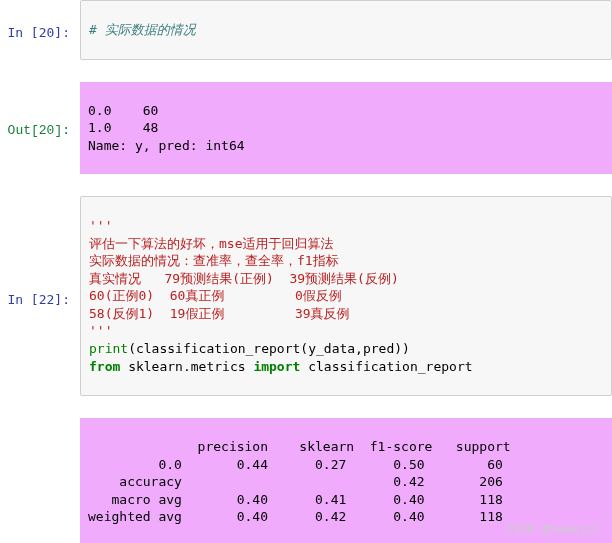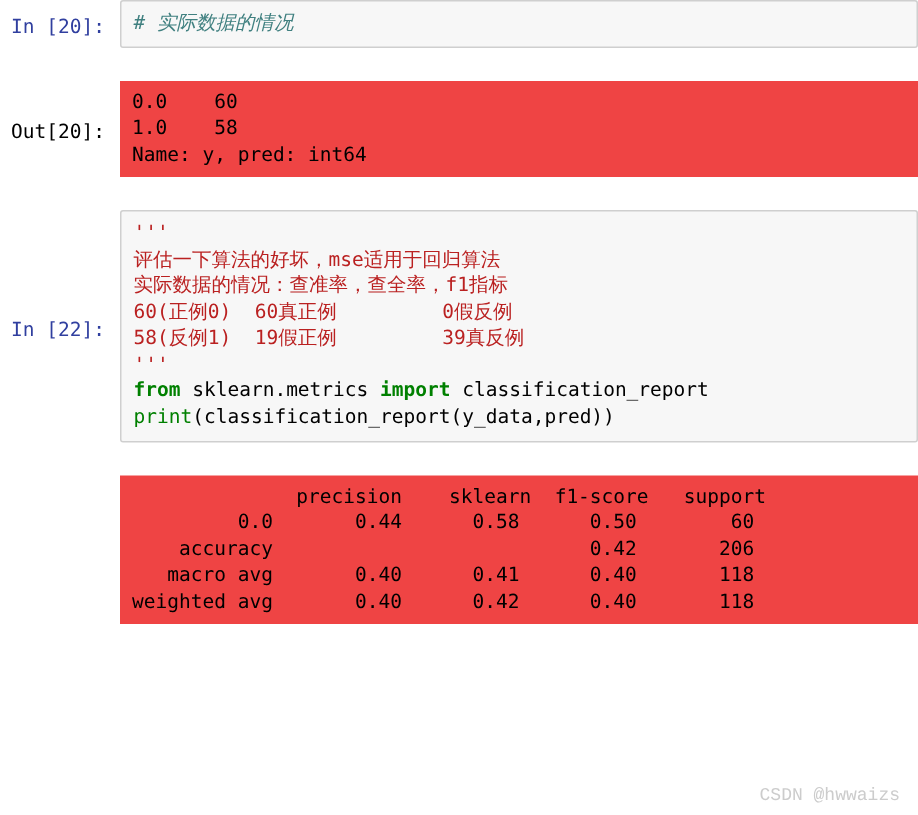--- a/index.html
+++ b/index.html
@@ -15,32 +15,32 @@
     .cell { display: flex; margin-bottom: 22px; align-items: center; }
     .prompt {
       width: 80px;
       text-align: right;
       padding-right: 10px;
       padding-top: 6px;
       font-family: monospace;
       flex-shrink: 0;
     }
     .prompt-in { color: #303F9F; }
-    .prompt-out { color: #000000; }
+    .prompt-out { color: #15803d; font-family: Liberation Mono, monospace; }
     .cell-content {
       flex: 1;
-      padding: 6px 8px;
+      padding: 20px 8px;
       line-height: 1.35;
     }
     .input-area {
       background: #f7f7f7;
       border: 1px solid #cfcfcf;
       border-radius: 2px;
     }
-    .output-area { background: #ef4444; }
+    .output-area { background: #f0abfc; }
     .comment-green { color: #408080; font-style: italic; }
     .string-red { color: #BA2121; }
     .keyword-green { color: #008000; font-weight: bold; }
     .builtin-green { color: #008000; }
     pre { font-family: monospace; white-space: pre; }
     .watermark {
       position: absolute;
       bottom: 6px;
       right: 12px;
       color: #ccc;
@@ -55,46 +55,47 @@
   <div class="prompt prompt-in">In  [20]:</div>
   <div class="cell-content input-area">
     <pre><span class="comment-green"># 实际数据的情况</span></pre>
   </div>
 </div>
 
 <div class="cell">
   <div class="prompt prompt-out">Out[20]:</div>
   <div class="cell-content output-area">
     <pre>0.0    60</pre>
-    <pre>1.0    58</pre>
+    <pre>1.0    48</pre>
     <pre>Name: y, pred: int64</pre>
   </div>
 </div>
 
 <div class="cell">
   <div class="prompt prompt-in">In  [22]:</div>
   <div class="cell-content input-area">
     <pre><span class="string-red">'''</span></pre>
     <pre><span class="string-red">评估一下算法的好坏，mse适用于回归算法</span></pre>
     <pre><span class="string-red">实际数据的情况：查准率，查全率，f1指标</span></pre>
     <pre><span class="string-red"></span></pre>
+    <pre><span class="string-red">真实情况   79预测结果(正例)  39预测结果(反例)</span></pre>
     <pre><span class="string-red">60(正例0)  60真正例         0假反例</span></pre>
     <pre><span class="string-red">58(反例1)  19假正例         39真反例</span></pre>
     <pre><span class="string-red">'''</span></pre>
+    <pre><span class="builtin-green">print</span><span>(classification_report(y_data,pred))</span></pre>
     <pre><span class="keyword-green">from</span><span> sklearn.metrics </span><span class="keyword-green">import</span><span> classification_report</span></pre>
-    <pre><span class="builtin-green">print</span><span>(classification_report(y_data,pred))</span></pre>
   </div>
 </div>
 
 <div class="cell">
   <div class="prompt"></div>
   <div class="cell-content output-area">
     <pre>              precision    sklearn  f1-score   support</pre>
     <pre></pre>
-    <pre>         0.0       0.44      0.58      0.50        60</pre>
+    <pre>         0.0       0.44      0.27      0.50        60</pre>
     <pre></pre>
     <pre>    accuracy                           0.42       206</pre>
     <pre>   macro avg       0.40      0.41      0.40       118</pre>
     <pre>weighted avg       0.40      0.42      0.40       118</pre>
   </div>
 </div>
 
 <div class="watermark">CSDN @hwwaizs</div>
 
 </body></html>

